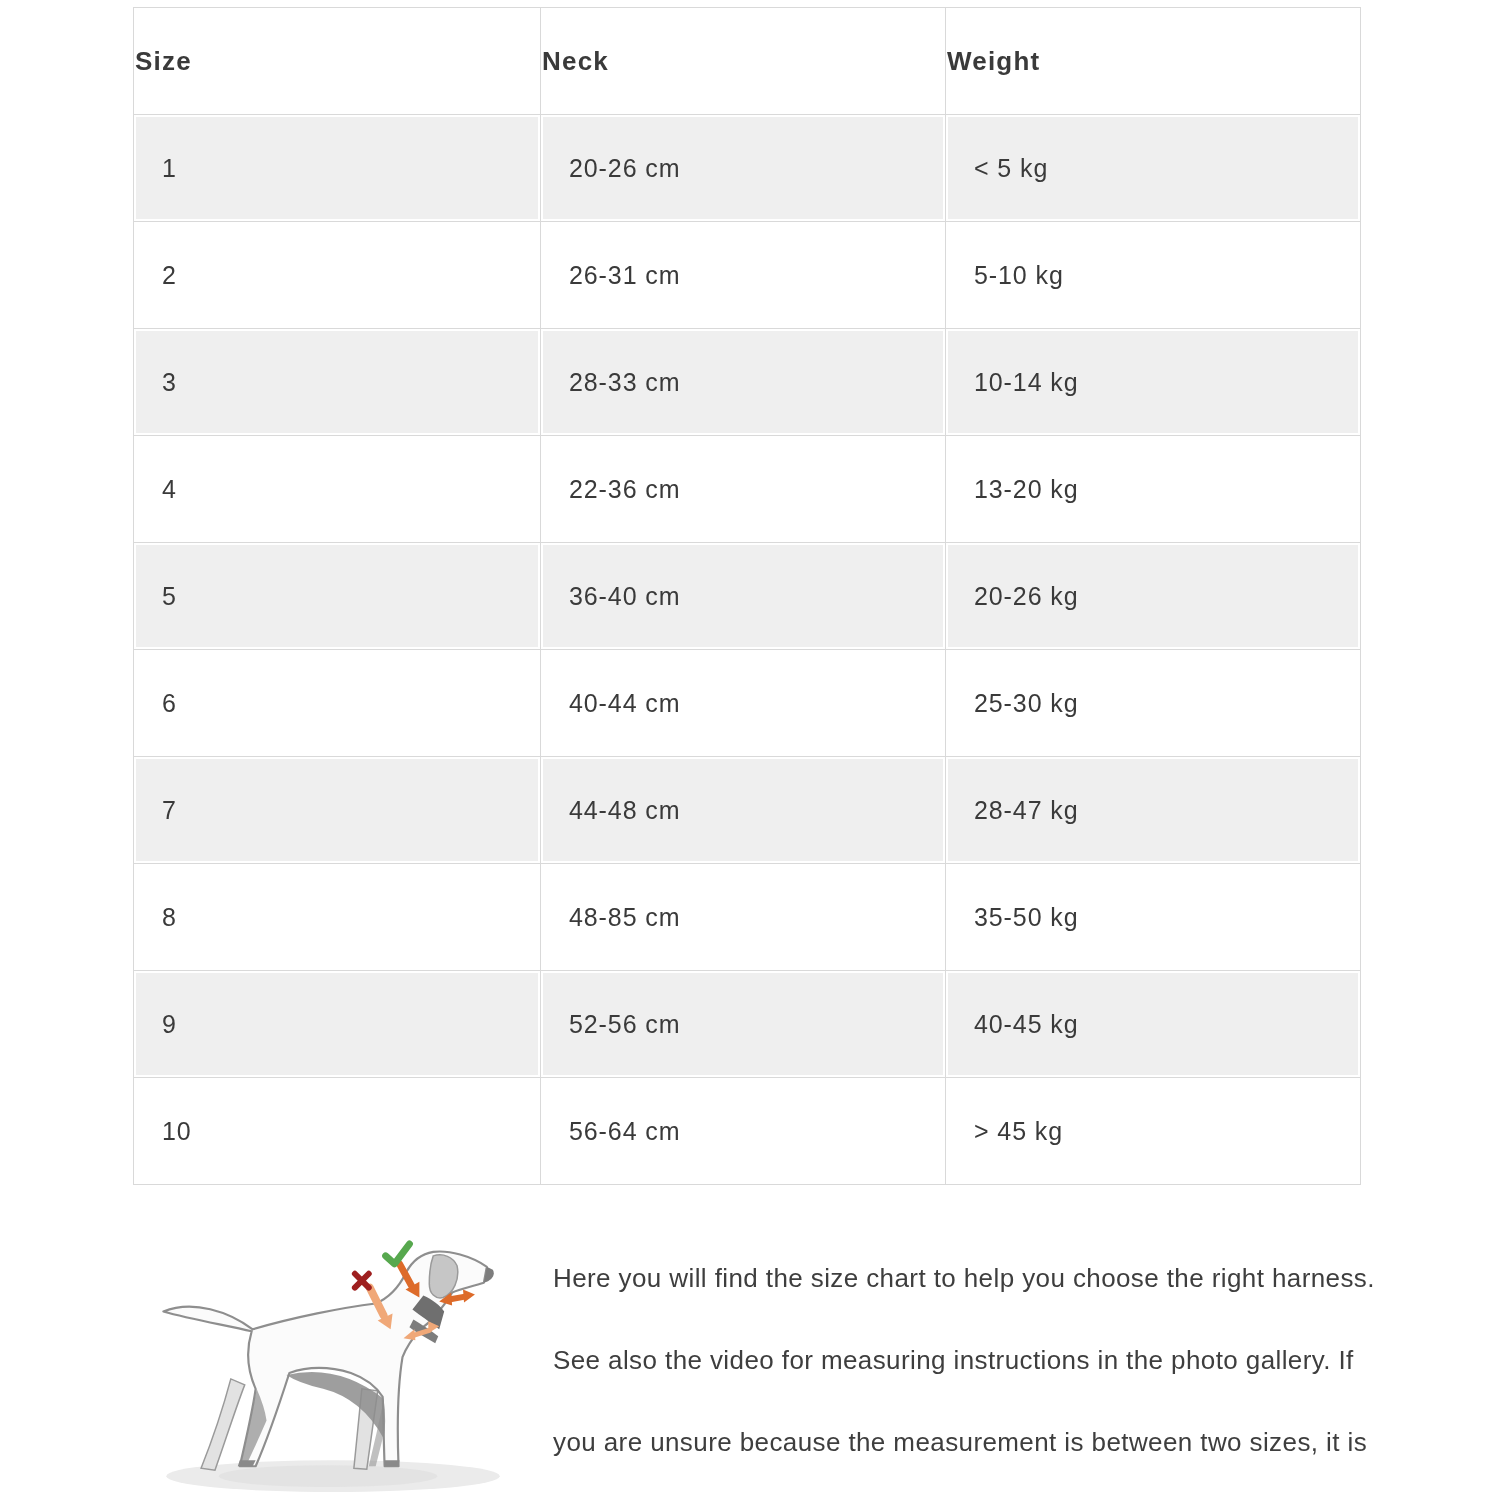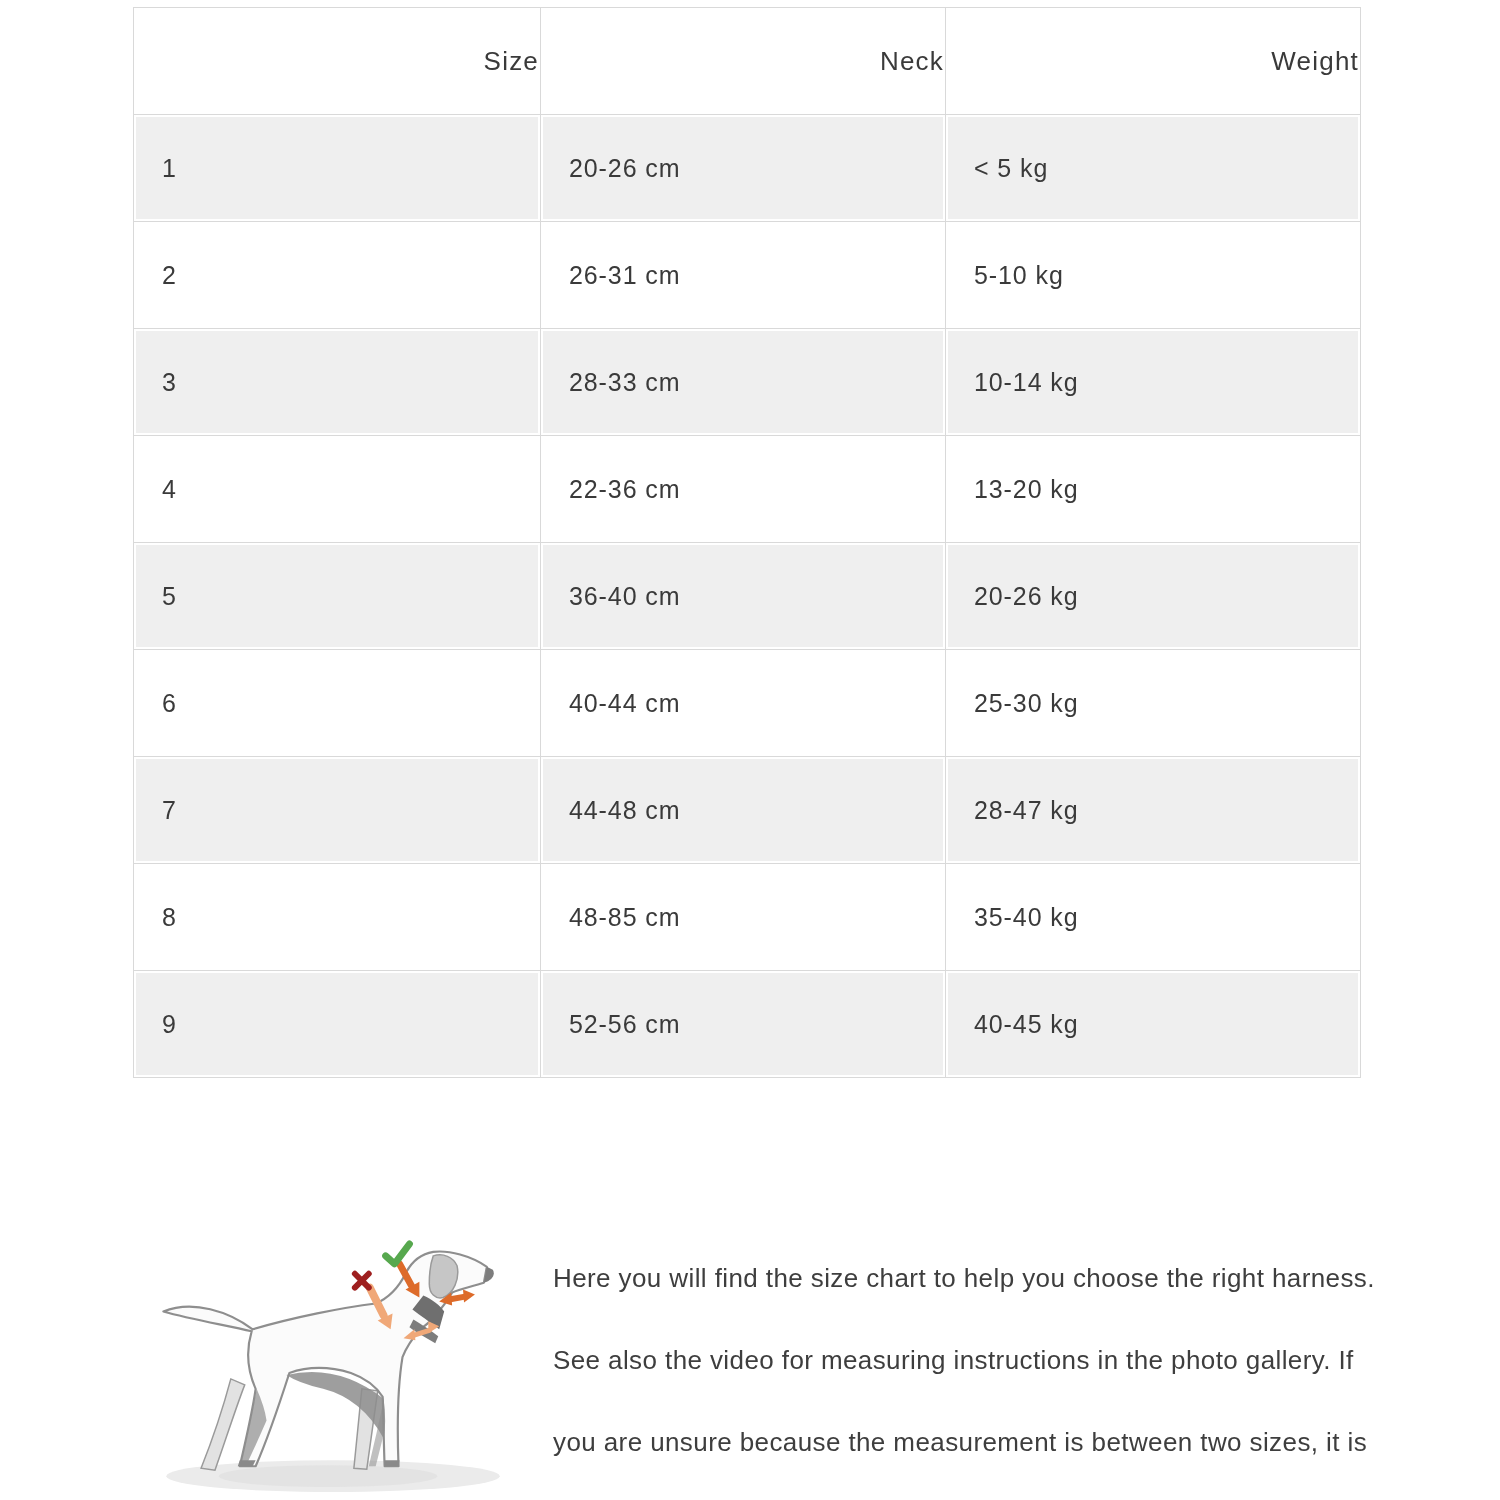--- a/index.html
+++ b/index.html
@@ -27,22 +27,22 @@
   .size-table th, .size-table td{
     border:1px solid #d9d9d9;
     height:104px;
     font-size:25px;
     letter-spacing:0.9px;
     color:#3a3a3a;
     vertical-align:middle;
     background:#ffffff;
   }
   .size-table th{
-    text-align:right;
-    font-weight:normal;
+    text-align:left;
+    font-weight:bold;
     font-size:26px;
     letter-spacing:1.2px;
   }
   .size-table td{
     text-align:left;
     padding-left:28px;
   }
   .size-table tbody tr:nth-child(odd) td{
     background:#efefef;
     box-shadow:inset 0 0 0 2px #ffffff;
@@ -113,26 +113,31 @@
       <td>25-30 kg</td>
     </tr>
     <tr>
       <td>7</td>
       <td>44-48 cm</td>
       <td>28-47 kg</td>
     </tr>
     <tr>
       <td>8</td>
       <td>48-85 cm</td>
-      <td>35-40 kg</td>
+      <td>35-50 kg</td>
     </tr>
     <tr>
       <td>9</td>
       <td>52-56 cm</td>
       <td>40-45 kg</td>
+    </tr>
+    <tr>
+      <td>10</td>
+      <td>56-64 cm</td>
+      <td>&gt; 45 kg</td>
     </tr>
   </tbody>
 </table>
 
 <div class="dog-figure">
   <svg viewBox="0 0 380 260" width="380" height="258" xmlns="http://www.w3.org/2000/svg">
 
     <ellipse cx="185" cy="238" rx="168" ry="16" fill="#ebebeb"></ellipse>
     <ellipse cx="180" cy="238" rx="110" ry="11" fill="#dedede" opacity="0.6"></ellipse>
 

